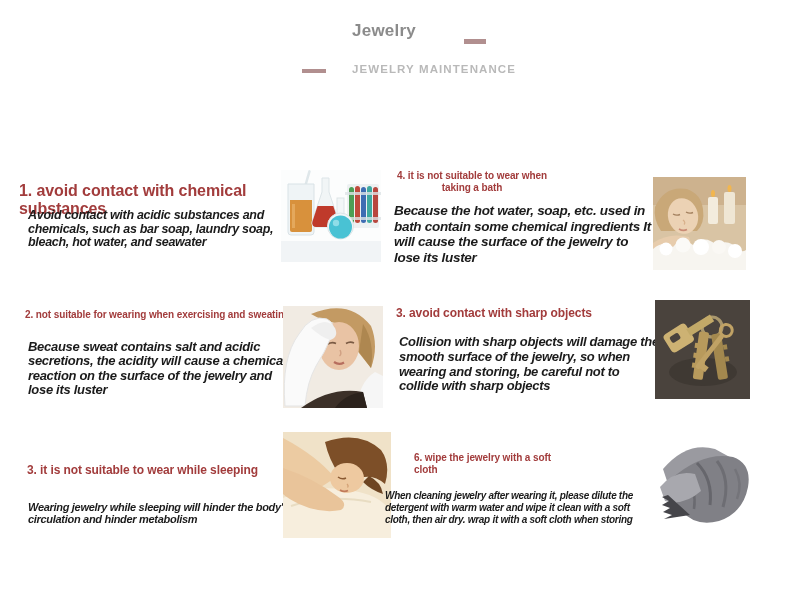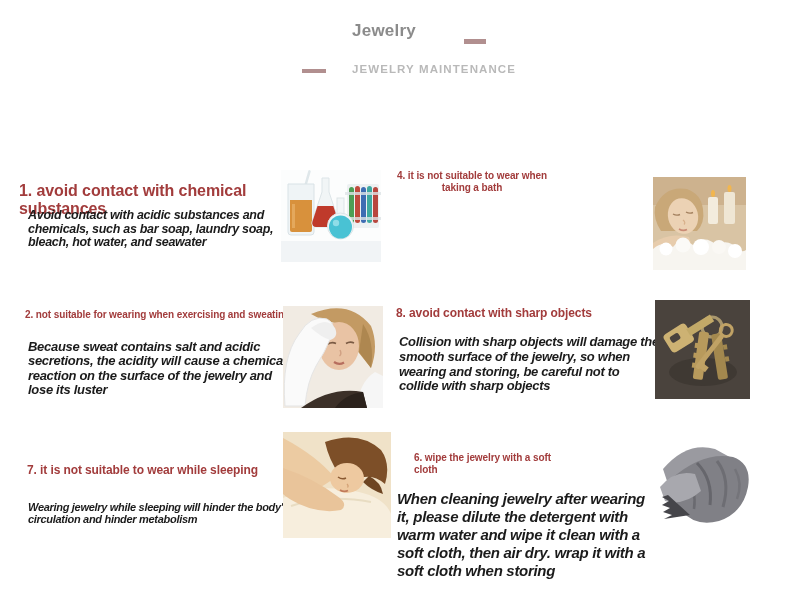--- a/index.html
+++ b/index.html
@@ -26,21 +26,21 @@
   .b1 { left:28px;  top:209px; font-size:12.5px; width:256px; line-height:1.08; }
   .h2 { left:25px;  top:309px; font-size:10px;   width:290px; }
   .b2 { left:28px;  top:340px; font-size:13px;   width:262px; line-height:1.1;  }
   .h3 { left:27px;  top:463px; font-size:12px;   width:290px; }
   .b3 { left:28px;  top:501px; font-size:11px;   width:270px; line-height:1.1;  }
   .h4 { left:394px; top:170px; font-size:10px;   width:156px; line-height:1.15;text-align:center; }
   .b4 { left:394px; top:203px; font-size:13.5px; width:258px; line-height:1.15; }
   .h5 { left:396px; top:306px; font-size:12px;   width:270px; }
   .b5 { left:399px; top:335px; font-size:13px;   width:260px; line-height:1.14; }
   .h6 { left:394px; top:452px; font-size:10px;   width:162px; line-height:1.15;margin-left:20px; }
-  .b6 { left:397px; top:490px; font-size:15px; width:254px; line-height:1.2;  }
+  .b6 { left:385px; top:490px; font-size:10px; width:254px; line-height:1.2;  }
   
   .figure { position:absolute; }
   .figure svg { display:block; width:100%; height:100%; }
   .f1 { left:281px; top:170px; width:100px; height:92px;  }
   .f2 { left:283px; top:306px; width:100px; height:102px; }
   .f3 { left:283px; top:432px; width:108px; height:106px; }
   .f4 { left:653px; top:177px; width:93px;  height:93px;  }
   .f5 { left:655px; top:300px; width:95px;  height:99px;  }
   .f6 { left:655px; top:433px; width:100px; height:98px;  }
 </style>
@@ -107,21 +107,21 @@
       <path d="M2 100 Q-2 52 16 28 Q28 8 44 13 Q54 18 48 31 Q42 46 33 60 Q24 76 22 100 Z" fill="#fafafa" stroke="#e5e5e5" stroke-width="1"></path>
       <path d="M28 22 Q44 10 52 22 Q56 31 47 34 Q38 31 28 22 Z" fill="#efefef"></path>
 
       <path d="M74 102 Q76 76 92 66 L100 70 L100 102 Z" fill="#f6f6f6"></path>
 
       <path d="M18 102 Q48 80 80 86 L84 102 Z" fill="#3c3028"></path>
       <path d="M52 102 Q62 88 80 86 L84 102 Z" fill="#2b221c"></path>
     </svg>
   </div>
 
-  <div class="sec-heading h3">7. it is not suitable to wear while sleeping</div>
+  <div class="sec-heading h3">3. it is not suitable to wear while sleeping</div>
   <div class="sec-body b3">Wearing jewelry while sleeping will hinder the body's circulation and hinder metabolism</div>
   <div class="figure f3">
     <svg viewBox="0 0 108 106" aria-hidden="true">
       <rect width="108" height="106" fill="#f0e2c8"></rect>
 
       <path d="M0 66 Q34 50 76 60 Q102 66 108 82 L108 106 L0 106 Z" fill="#f7eedd"></path>
       <path d="M8 74 Q44 62 88 70" stroke="#e8dcc2" stroke-width="2" fill="none"></path>
 
       <path d="M0 6 Q34 24 52 46 L24 64 Q6 50 0 44 Z" fill="#eccba2"></path>
 
@@ -131,20 +131,21 @@
       <ellipse cx="64" cy="46" rx="17" ry="15" fill="#eec9a0"></ellipse>
       <path d="M55 45 q4 3 8 1" stroke="#8a5a33" stroke-width="1.5" fill="none"></path>
       <path d="M64 52 q2 2 0.5 3.5" stroke="#d4a276" stroke-width="1.2" fill="none"></path>
       <path d="M57 58 q4 2.5 8 0.5" stroke="#c07a5a" stroke-width="1.8" fill="none"></path>
 
       <path d="M0 36 Q30 46 54 64 Q66 72 58 78 Q38 82 16 72 Q4 66 0 62 Z" fill="#e9c49a"></path>
     </svg>
   </div>
 
   <div class="sec-heading h4">4. it is not suitable to wear when taking a bath</div>
+  <div class="sec-body b4">Because the hot water, soap, etc. used in bath contain some chemical ingredients It will cause the surface of the jewelry to lose its luster</div>
   <div class="figure f4">
     <svg viewBox="0 0 93 93" aria-hidden="true">
       <rect width="93" height="93" fill="#d9c4a4"></rect>
       <rect width="93" height="28" fill="#cdb28e"></rect>
 
       <rect x="55" y="20" width="10" height="27" rx="2" fill="#f3ecdd"></rect>
       <rect x="71" y="15" width="11" height="32" rx="2" fill="#efe6d4"></rect>
       <ellipse cx="60" cy="16.5" rx="2" ry="3.5" fill="#f2b64e"></ellipse>
       <ellipse cx="76.5" cy="11.5" rx="2" ry="3.5" fill="#f2b64e"></ellipse>
 
@@ -160,21 +161,21 @@
 
       <path d="M0 93 L0 72 Q10 63 20 70 Q28 59 40 68 Q52 57 63 68 Q76 61 84 72 Q89 76 93 73 L93 93 Z" fill="#f7f5f0"></path>
       <circle cx="13" cy="72" r="6.5" fill="#ffffff"></circle>
       <circle cx="30" cy="68" r="7.5" fill="#fbfaf7"></circle>
       <circle cx="48" cy="70" r="8" fill="#ffffff"></circle>
       <circle cx="66" cy="70" r="7" fill="#faf8f4"></circle>
       <circle cx="82" cy="74" r="7" fill="#ffffff"></circle>
     </svg>
   </div>
 
-  <div class="sec-heading h5">8. avoid contact with sharp objects</div>
+  <div class="sec-heading h5">3. avoid contact with sharp objects</div>
   <div class="sec-body b5">Collision with sharp objects will damage the smooth surface of the jewelry, so when wearing and storing, be careful not to collide with sharp objects</div>
   <div class="figure f5">
     <svg viewBox="0 0 95 99" aria-hidden="true">
       <rect width="95" height="99" fill="#4a433d"></rect>
       <ellipse cx="48" cy="72" rx="34" ry="14" fill="#3a342f" opacity="0.7"></ellipse>
 
       <circle cx="57" cy="27" r="10" fill="none" stroke="#a9976d" stroke-width="3.2"></circle>
 
       <g transform="rotate(-32 26 36)">
         <rect x="10" y="26" width="26" height="21" rx="4" fill="#cdb273"></rect>

